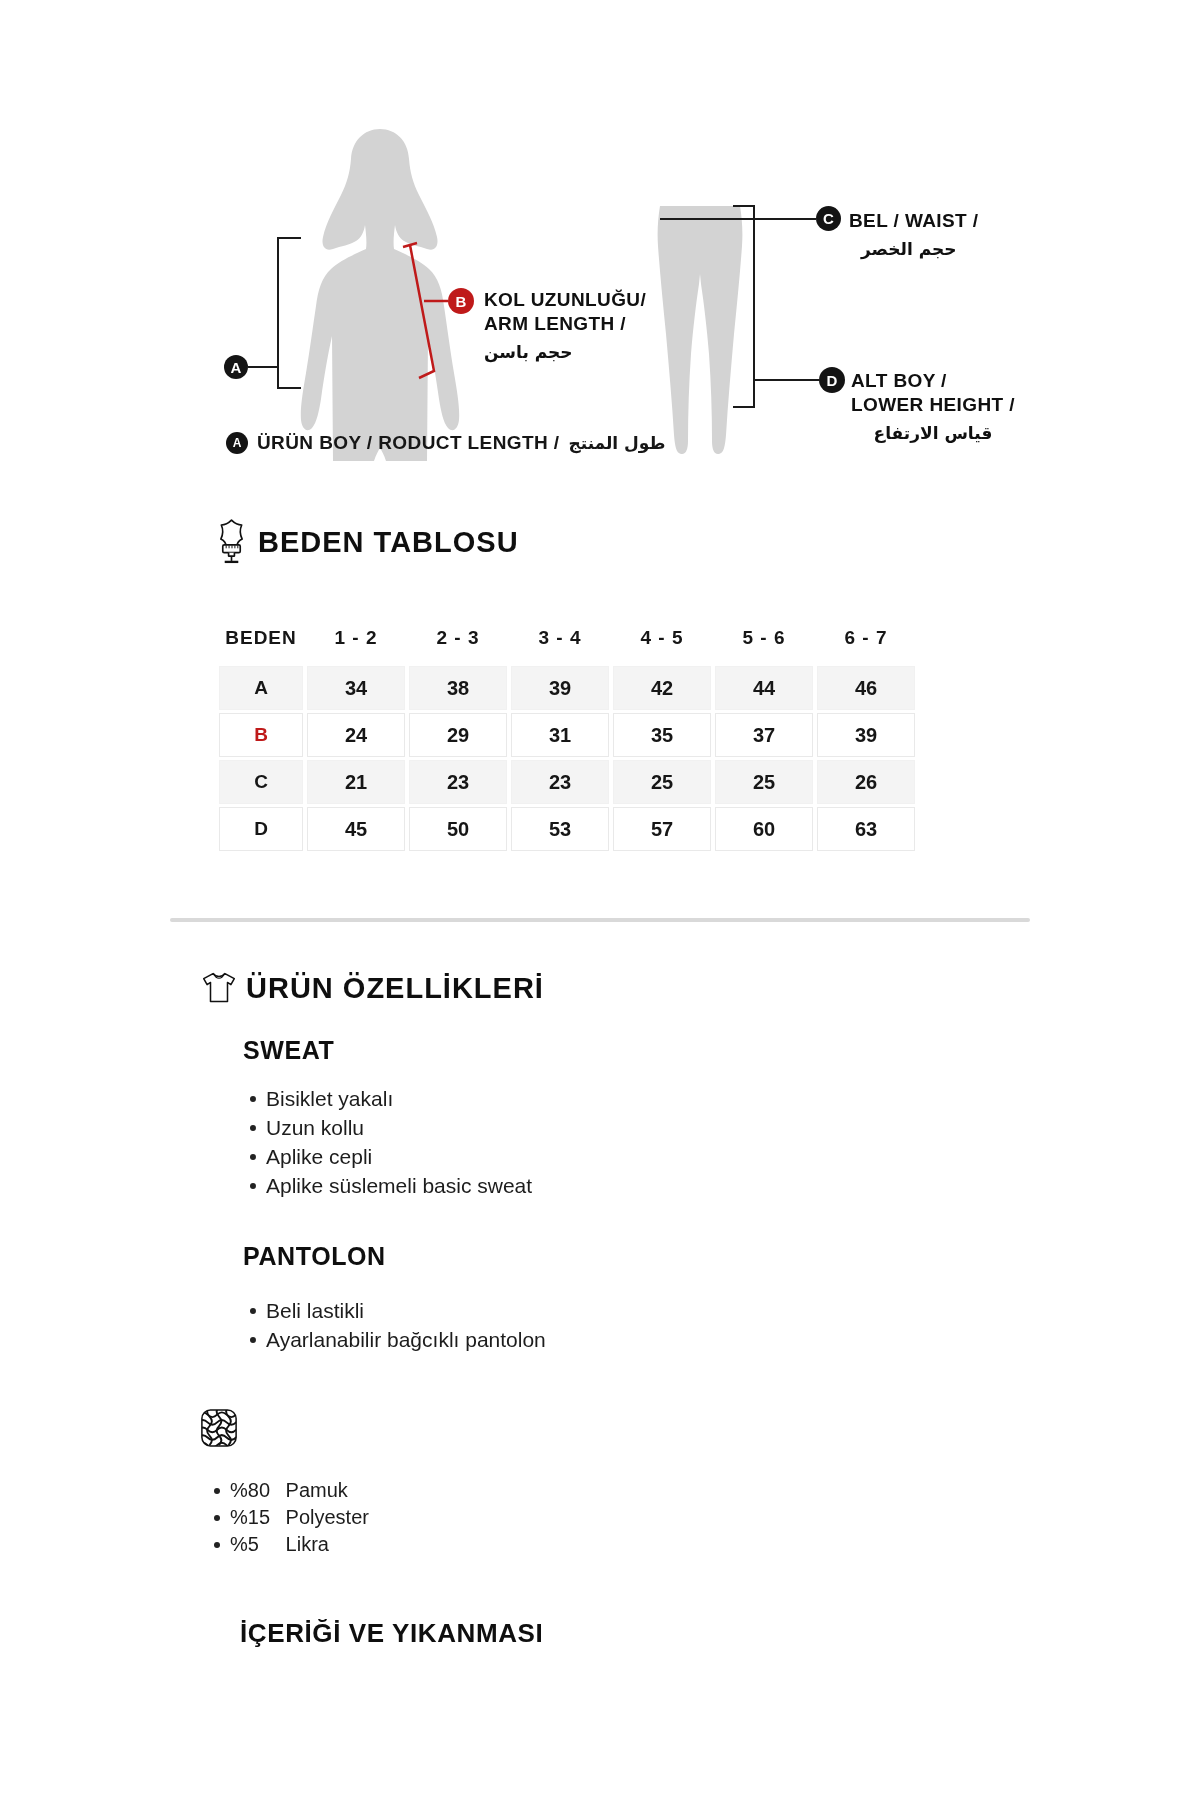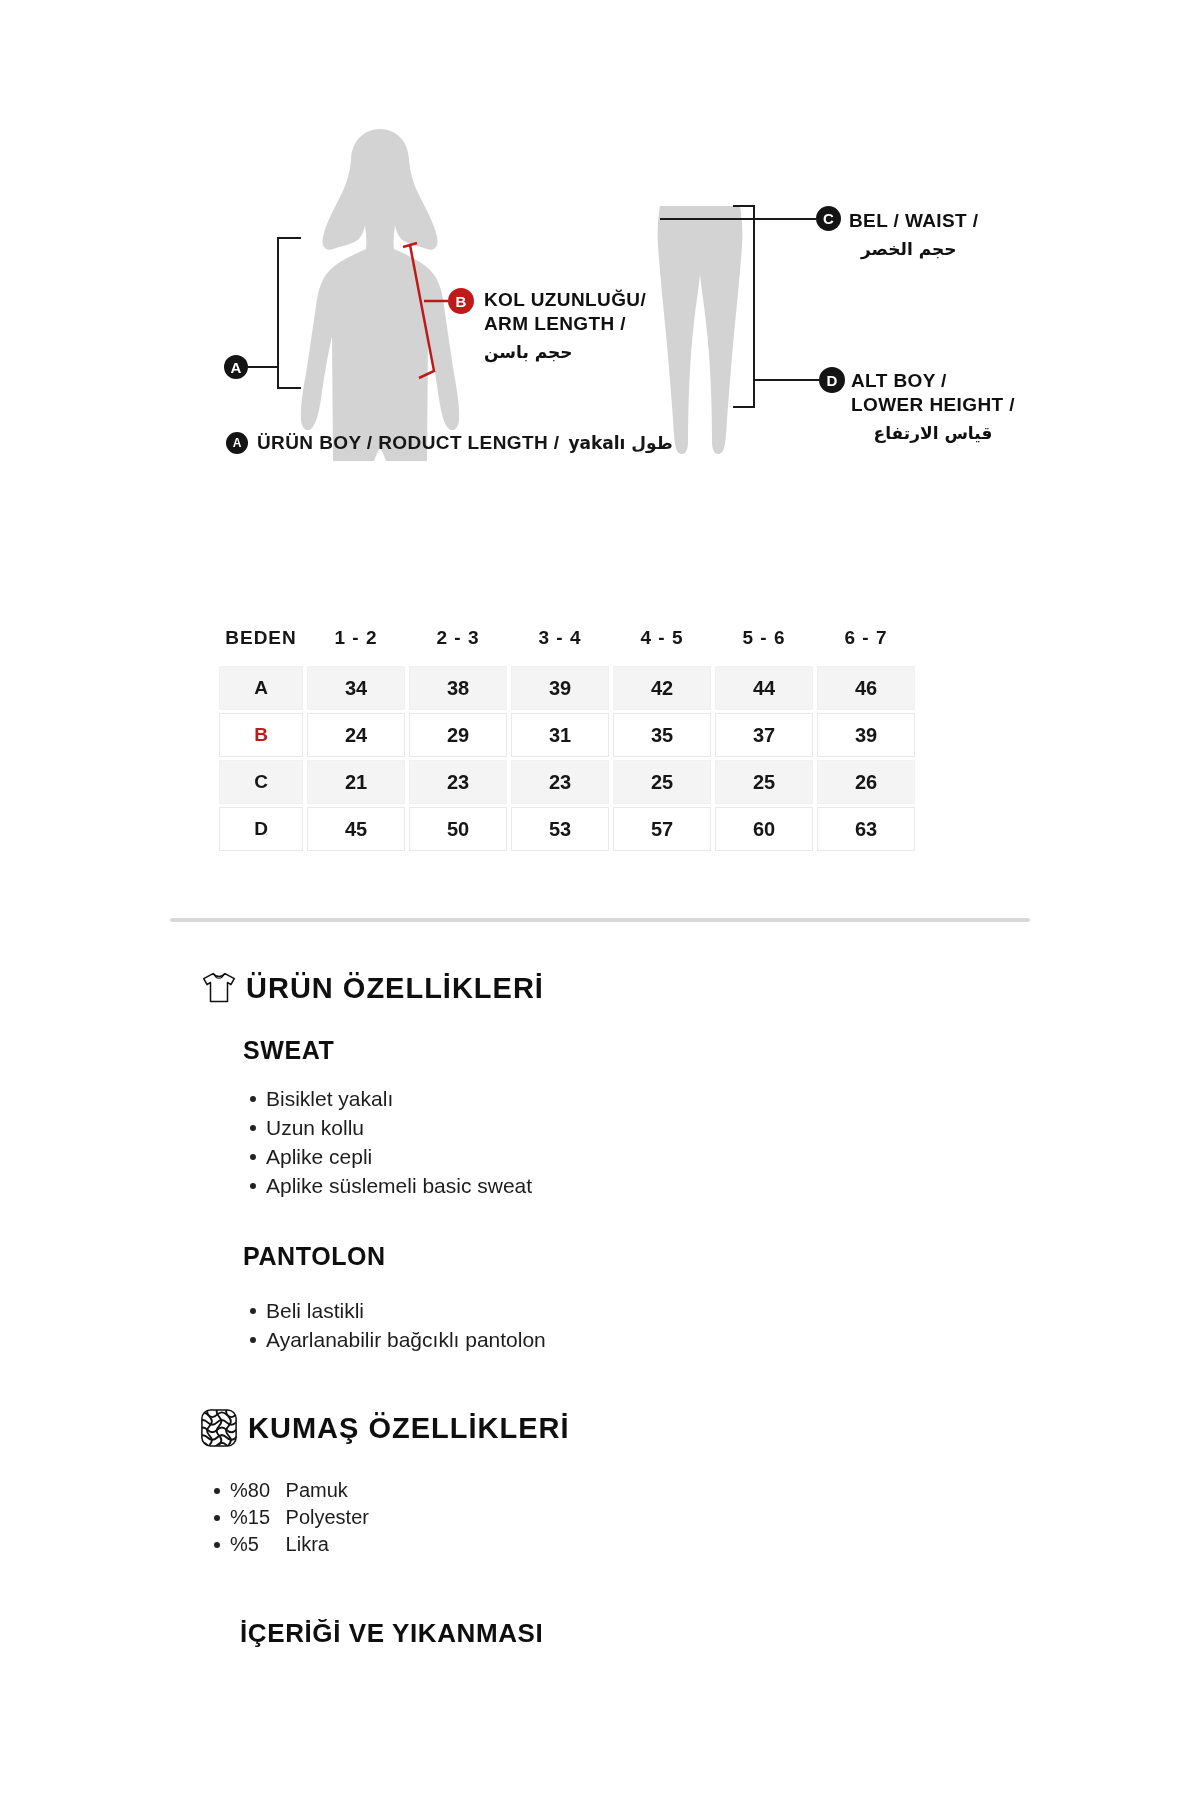--- a/index.html
+++ b/index.html
@@ -104,24 +104,39 @@
 
     <div class="mlabel" style="left:851px; top:369px;">
       <div>ALT BOY  /</div>
       <div>LOWER HEIGHT /</div>
       <div class="ar" dir="rtl" style="text-align:center;">قياس الارتفاع</div>
     </div>
 
     <div class="caption-a" style="left:226px; top:432px;">
       <span class="badge-inline">A</span>
       <span class="txt">ÜRÜN BOY / RODUCT LENGTH /</span>
-      <span class="ar" dir="rtl">طول yakalı</span>
-    </div>
-  </div>
-
+      <span class="ar" dir="rtl">طول المنتج</span>
+    </div>
+  </div>
+
+  <div class="sec-header" style="left:215px; top:518px;">
+    <span class="icon">
+      <svg width="33" height="48" viewBox="0 0 34 48">
+        <g fill="#fff" stroke="#111" stroke-width="1.7" stroke-linejoin="round">
+          <path d="M17,1.5 C13.5,5 10,6.5 6.5,6.5 C8.5,11 8.5,16 6,21 C10,23 11.5,26 11.5,29 L22.5,29 C22.5,26 24,23 28,21 C25.5,16 25.5,11 27.5,6.5 C24,6.5 20.5,5 17,1.5 Z"></path>
+          <rect x="8" y="27" width="18" height="8" rx="1.5"></rect>
+          <path d="M14,35 L14,38.5 L20,38.5 L20,35"></path>
+          <path d="M17,38.5 L17,43.5"></path>
+          <path d="M10,44.5 L24,44.5" stroke-width="2.4"></path>
+        </g>
+        <path d="M11.5,27.5 v3 M14.5,27.5 v3 M17.5,27.5 v3 M20.5,27.5 v3 M23.5,27.5 v3" stroke="#111" stroke-width="1" fill="none"></path>
+      </svg>
+    </span>
+    <span class="title">BEDEN TABLOSU</span>
+  </div>
 
   <table class="size-table">
     <colgroup>
       <col style="width:84px">
         <col style="width:98px">
         <col style="width:98px">
         <col style="width:98px">
       <col style="width:98px">
         <col style="width:98px">
         <col style="width:98px">
@@ -219,21 +234,20 @@
           <path d="M-2,18 q5,-5 10,0 t10,0 t10,0 t10,0 t10,0"></path>
           <path d="M-2,26 q5,-5 10,0 t10,0 t10,0 t10,0 t10,0"></path>
           <path d="M-2,34 q5,-5 10,0 t10,0 t10,0 t10,0 t10,0"></path>
           <path d="M-2,42 q5,-5 10,0 t10,0 t10,0 t10,0 t10,0"></path>
           <path d="M10,2 q-5,5 0,10 t0,10 t0,10 t0,10"></path>
           <path d="M20,2 q-5,5 0,10 t0,10 t0,10 t0,10"></path>
           <path d="M30,2 q-5,5 0,10 t0,10 t0,10 t0,10"></path>
         </g>
       </svg>
     </span>
-    <span class="title">KUMAŞ ÖZELLİKLERİ</span>
   </div>
 
   <ul class="blist fabric" style="left:212px; top:1477px;">
     <li>
       <span class="pct">%80</span>
       <span>Pamuk</span>
     </li>
     <li>
       <span class="pct">%15</span>
       <span>Polyester</span>

